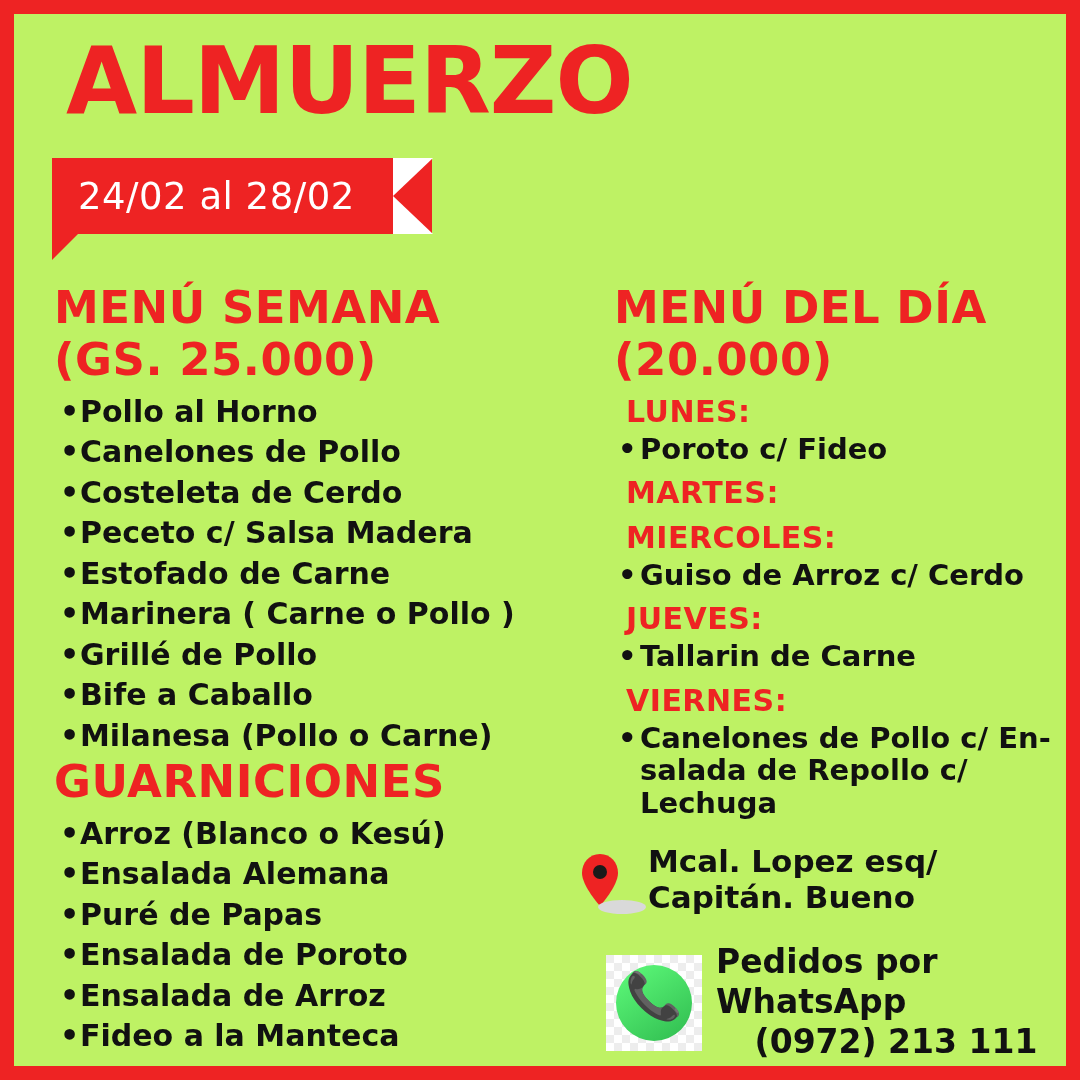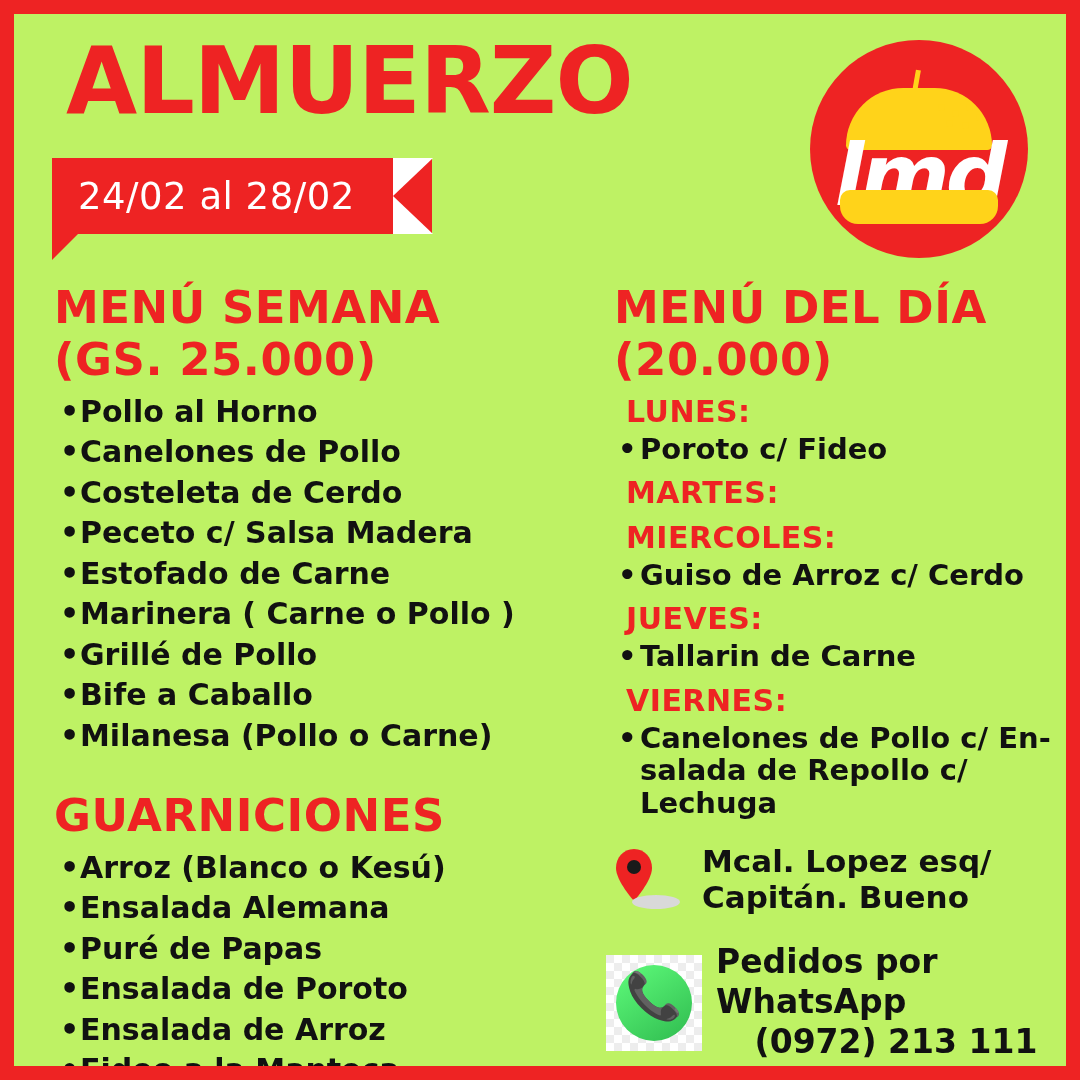--- a/index.html
+++ b/index.html
@@ -147,21 +147,21 @@
     position: relative;
   }
   ul.items li::before {
     content: "\2022";
     position: absolute;
     left: 6px; top: 3px;
     color: #111111;
     font-size: 30px;
   }
 
-  .sec-title.guarn { margin-top: 34px; }
+  .sec-title.guarn { }
 
   
   .day {
     color: #ee2323;
     font-weight: 900;
     font-size: 30px;
     letter-spacing: 0.5px;
     margin-top: 10px;
     padding-left: 12px;
   }
@@ -178,25 +178,24 @@
   .dish::before {
     content: "\2022";
     position: absolute;
     left: 4px; top: 0;
     color: #111111;
   }
 
   
   .address {
     position: absolute;
-    left: 600px; top: 828px;
+    left: 566px; top: 828px;
     width: 460px;
     display: flex;
-    align-items: center;
-    gap: 20px;
+    align-items: flex-end;
   }
   .pin {
     position: relative;
     width: 54px; height: 64px;
     flex: 0 0 54px;
   }
   .pin .shadow {
     position: absolute;
     left: 18px; bottom: 2px;
     width: 48px; height: 14px;
@@ -266,34 +265,20 @@
   <div id="inner">
 
     <div class="title">ALMUERZO</div>
 
     <div class="ribbon">
       <div class="notch"></div>
       <div class="tail"></div>
       <div class="date">24/02 al 28/02</div>
     </div>
 
-    <div class="logo">
-      <div class="stick"></div>
-      <div class="bun-top"></div>
-      <div class="seeds">
-        <i style="left:0;top:0;"></i>
-          <i style="left:14px;top:6px;"></i>
-        <i style="left:28px;top:0;"></i>
-          <i style="left:38px;top:10px;"></i>
-        <i style="left:8px;top:16px;"></i>
-          <i style="left:24px;top:18px;"></i>
-      </div>
-      <div class="lmd">lmd</div>
-      <div class="bun-bottom"></div>
-    </div>
 
     <div class="col-left">
       <div class="sec-title">
         <span>MENÚ SEMANA</span>
         <span class="price">(GS. 25.000)</span>
       </div>
       <ul class="items">
         <li>Pollo al Horno</li>
         <li>Canelones de Pollo</li>
         <li>Costeleta de Cerdo</li>

